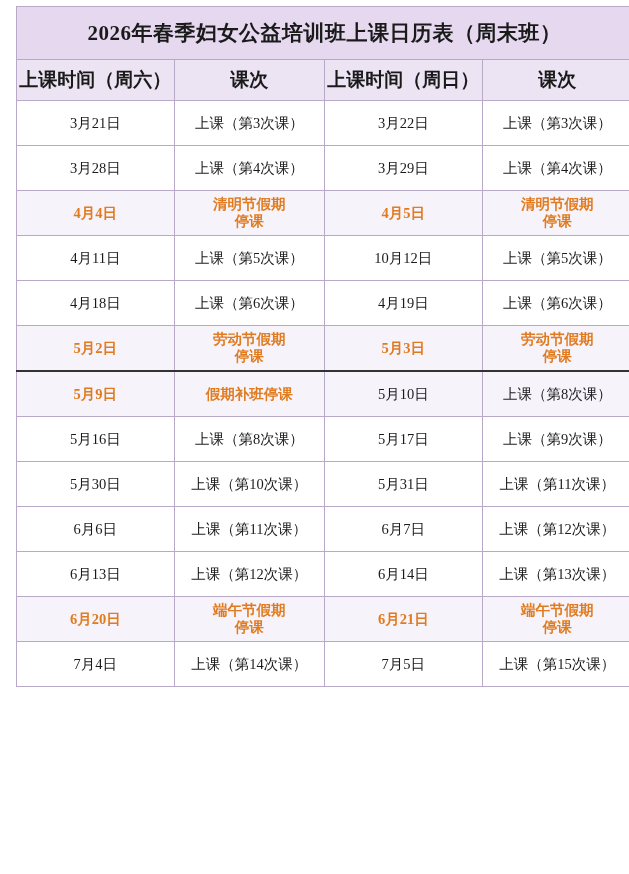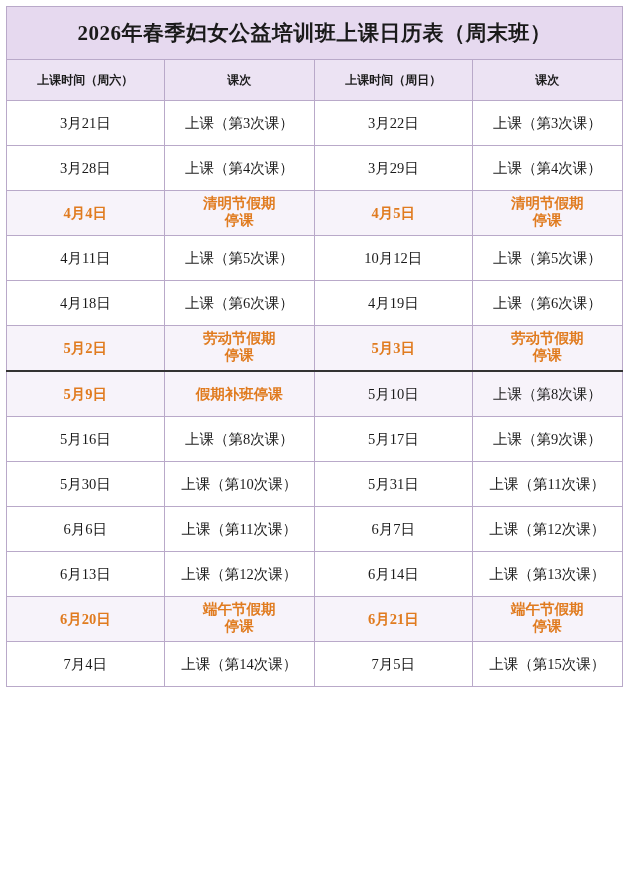--- a/index.html
+++ b/index.html
@@ -10,21 +10,21 @@
     width: 629px;
     height: 874px;
     background: #ffffff;
     font-family: "Liberation Serif", serif;
     overflow: hidden;
   }
   .sheet {
     width: 629px;
     height: 874px;
     box-sizing: border-box;
-    padding: 6px 6px 0 6px;
+    padding: 6px 6px 0 16px;
     background: #ffffff;
   }
   table.cal {
     border-collapse: collapse;
     width: 617px;
     table-layout: fixed;
   }
   table.cal td, table.cal th {
     border: 1px solid #b9a9c9;
     padding: 0;
@@ -39,21 +39,21 @@
     font-weight: bold;
     color: #1a1a1a;
     letter-spacing: 0.5px;
     border: 1px solid #b9a9c9;
   }
   .header-cell {
     background: #ece3f3;
     height: 40px;
     text-align: center;
     vertical-align: middle;
-    font-size: 12px;
+    font-size: 19px;
     font-weight: bold;
     color: #1a1a1a;
   }
   .data-cell {
     height: 44px;
     text-align: center;
     vertical-align: middle;
     font-size: 14.5px;
     color: #1a1a1a;
     background: #ffffff;
@@ -64,21 +64,20 @@
     color: #e07b1f;
     font-weight: bold;
   }
   .cell-normal-onholidayrow {
     color: #1a1a1a !important;
     font-weight: normal !important;
   }
   .two-line {
     display: block;
     line-height: 1.2;
-    font-family: Liberation Mono, monospace;
   }
   col.c1 { width: 25.6%; }
   col.c2 { width: 24.4%; }
   col.c3 { width: 25.6%; }
   col.c4 { width: 24.4%; }
   .thick-bottom {
     border-bottom: 2px solid #333333 !important;
   }
 </style>
 </head>

